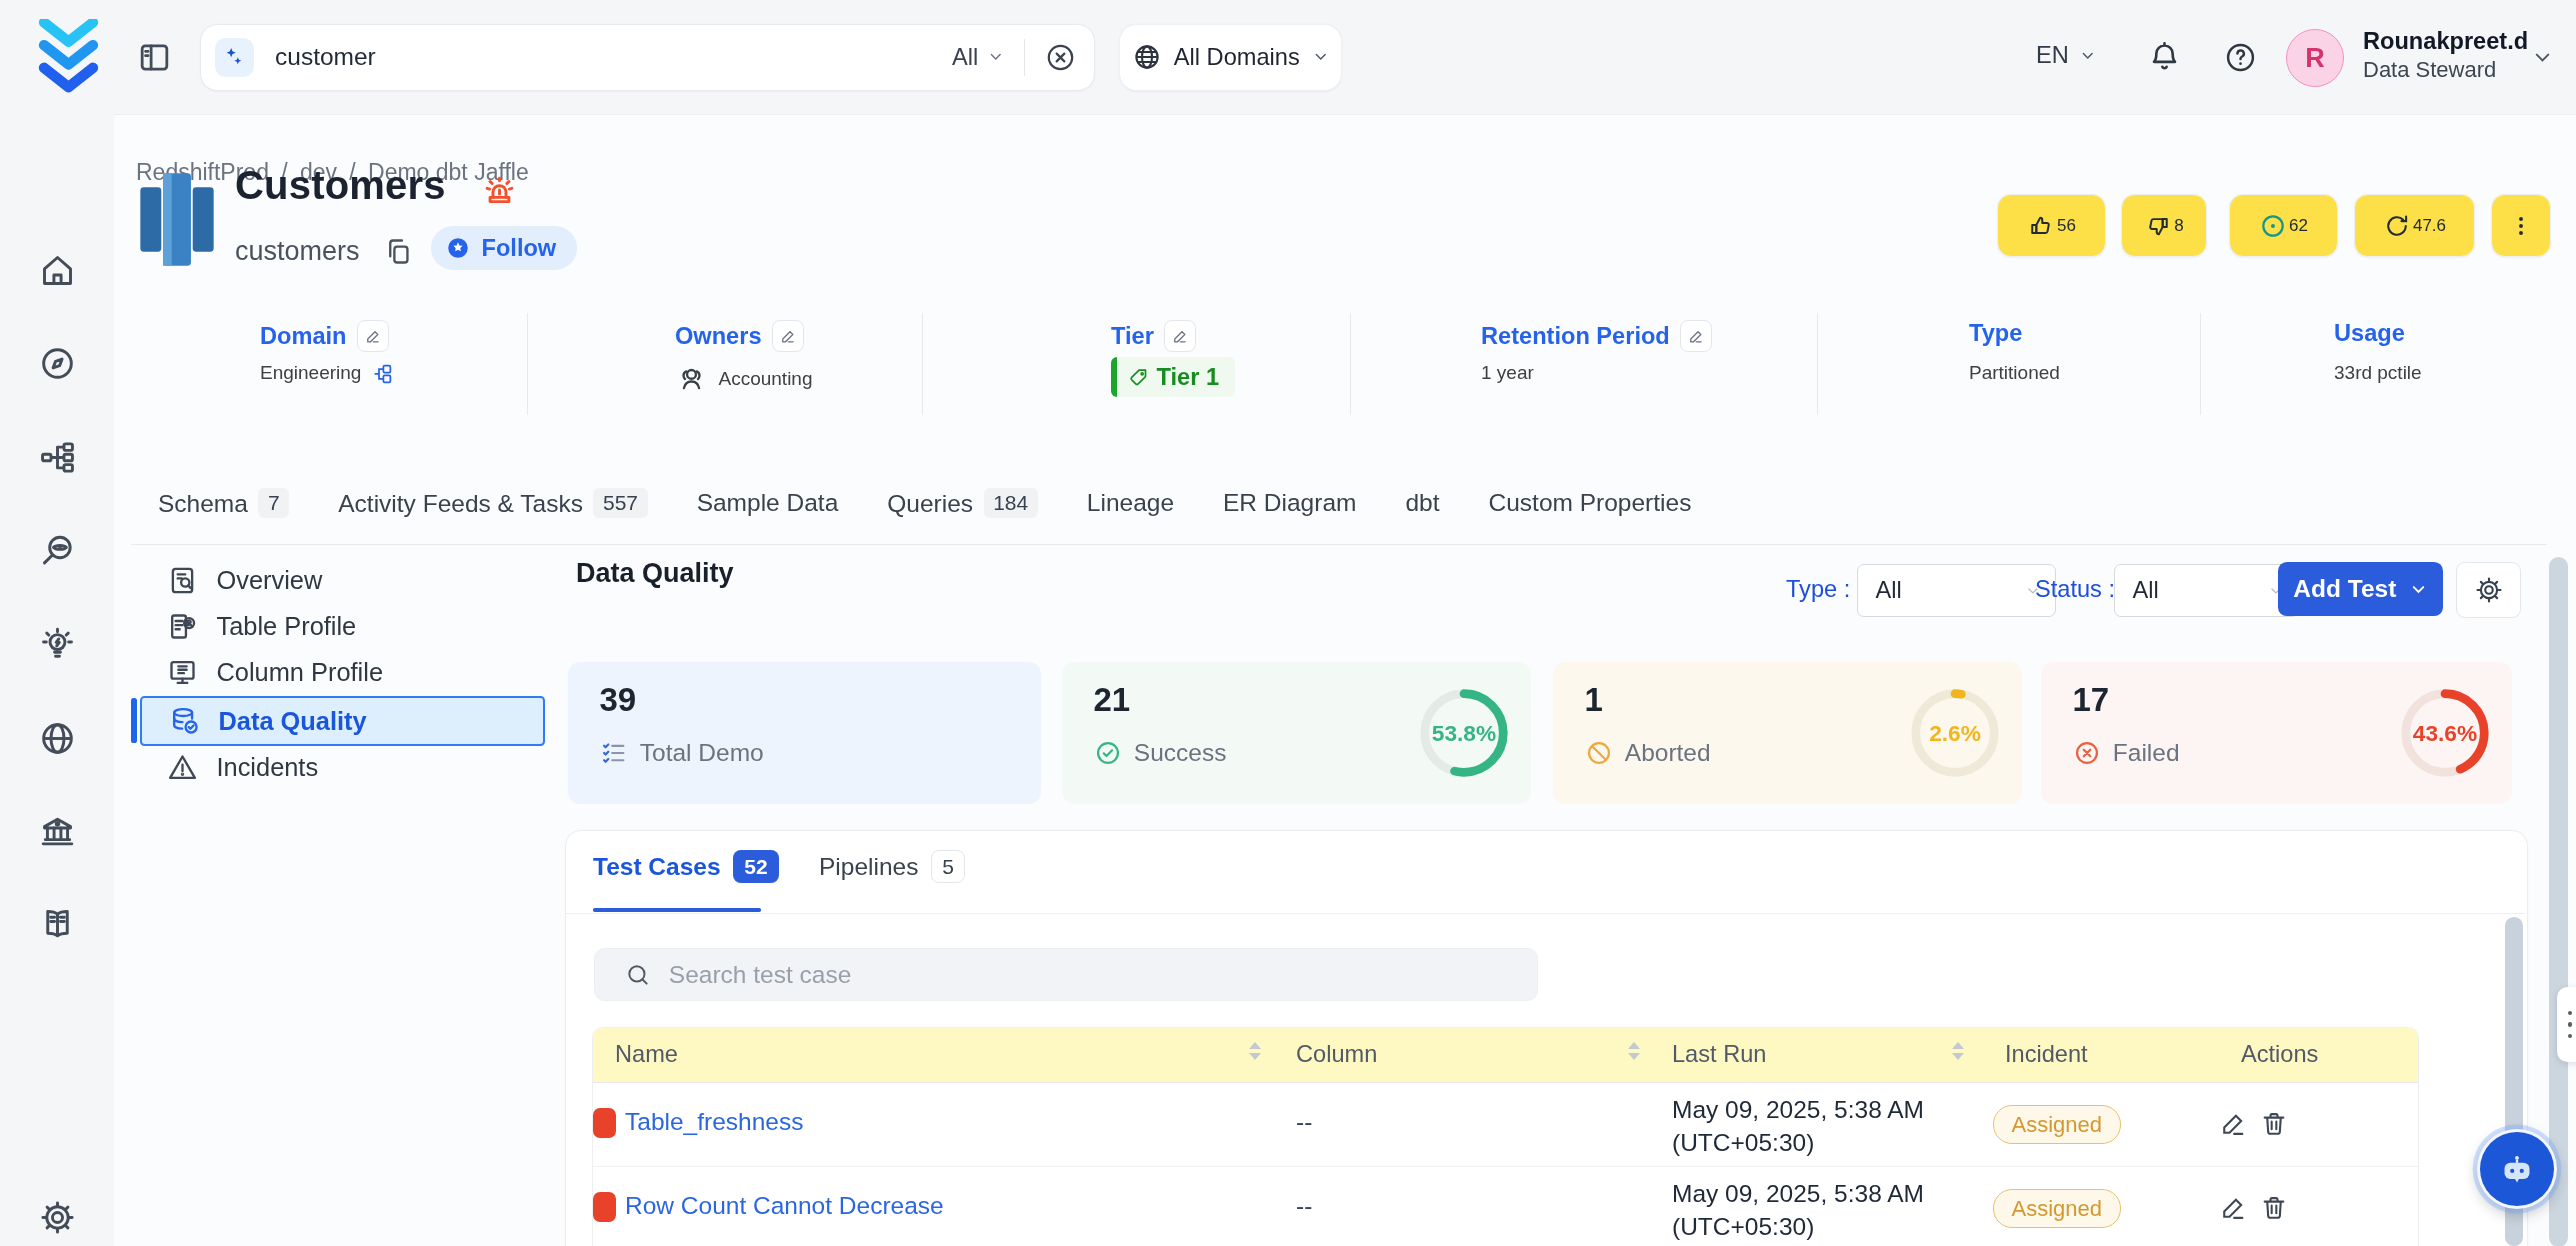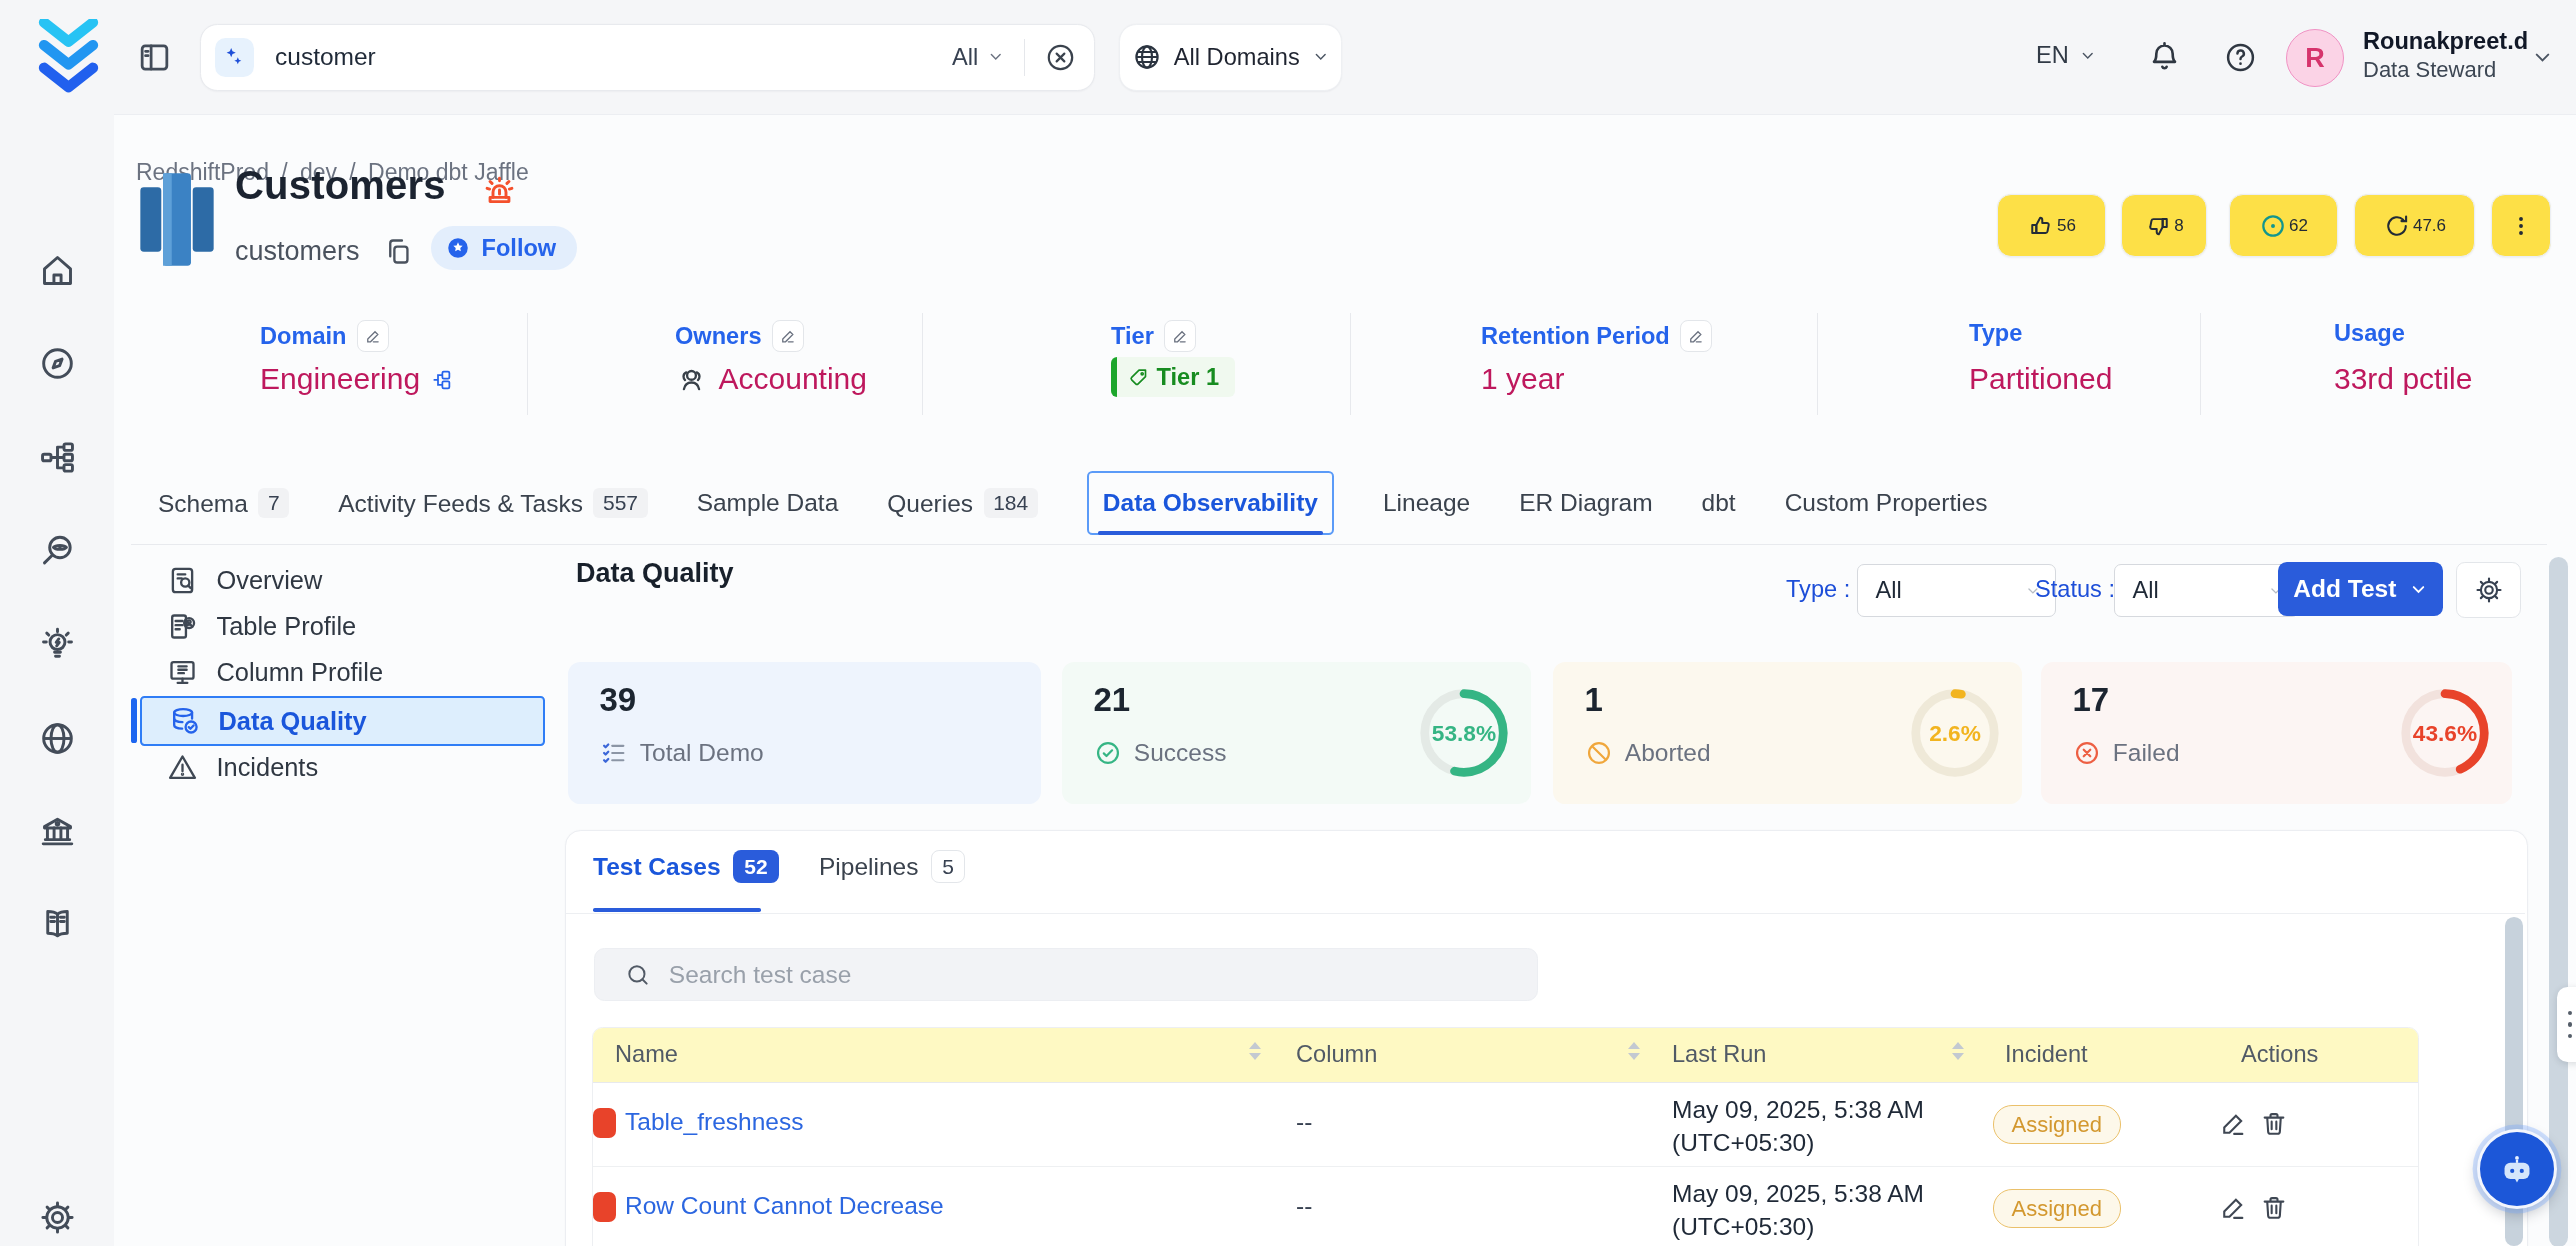--- a/index.html
+++ b/index.html
@@ -29,21 +29,21 @@
   .crumb span{cursor:default;}
   .title{position:absolute;left:235px;top:163px;font-size:40px;font-weight:bold;color:#1b2330;letter-spacing:0.2px;}
   .subname{position:absolute;left:235px;top:236px;font-size:27px;color:#4a525e;}
   .follow{position:absolute;left:431px;top:226px;height:44px;padding:0 21px 0 14px;border-radius:22px;background:#e3eefc;display:flex;align-items:center;gap:10.5px;color:#2563eb;font-size:23.6px;font-weight:bold;}
   .statbtn{position:absolute;top:194px;height:61px;background:#fde047;border:0.9px solid #eceff3;border-radius:14px;box-shadow:0 0.9px 1.8px rgba(16,24,40,.05);display:flex;align-items:center;justify-content:center;gap:2px;font-size:17px;color:#232b36;}
 
   
   .meta-div{position:absolute;top:313px;width:0.9px;height:102px;background:#e7e9ed;}
   .meta-label{position:absolute;top:320px;font-size:23.6px;font-weight:bold;color:#2563eb;display:flex;align-items:center;gap:10.5px;}
   .edit-chip{width:30px;height:30px;border:0.9px solid #e3e6ea;background:#fff;border-radius:7.9px;display:flex;align-items:center;justify-content:center;}
-  .meta-value{position:absolute;top:362px;font-size:30px;color:#be185d;display:flex;align-items:center;gap:10.5px;}
+  .meta-value{position:absolute;top:362px;font-size:19px;color:#404040;display:flex;align-items:center;gap:10.5px;}
   .tier-badge{position:absolute;left:1111px;top:357px;height:40px;background:#f0f9ef;border-radius:6.1px;display:flex;align-items:center;overflow:hidden;padding-right:15.8px;}
   .tier-bar{width:6.1px;height:40px;background:#1ca62b;margin-right:11.4px;}
   .tier-text{color:#178c20;font-size:23.6px;font-weight:bold;margin-left:7px;}
 
   
   .tabs{position:absolute;left:158px;top:462px;height:82px;display:flex;align-items:center;gap:49px;}
   .tabs-underline-row{position:absolute;left:131px;top:544px;width:2416px;height:0.9px;background:#e8eaee;}
   .tab{display:flex;align-items:flex-end;gap:10.5px;font-size:24.5px;color:#3a424d;}
   .tab-count{background:#f1f2f4;border-radius:6.1px;padding:2.6px 9.6px;font-size:21px;color:#374151;}
   .tab-active-box{position:relative;display:flex;align-items:center;border:2.6px solid #5b9bf8;border-radius:5.3px;padding:15.8px 14px;}
@@ -396,23 +396,20 @@
     <div class="tab">
         <span>Activity Feeds &amp; Tasks</span>
         <span class="tab-count">557</span>
       </div>
     <div class="tab">
         <span>Sample Data</span>
       </div>
     <div class="tab">
         <span>Queries</span>
         <span class="tab-count">184</span>
-      </div>
-    <div class="tab-active-box">
-        <span class="lbl">Data Observability</span>
       </div>
     <div class="tab">
         <span>Lineage</span>
       </div>
     <div class="tab">
         <span>ER Diagram</span>
       </div>
     <div class="tab">
         <span>dbt</span>
       </div>

